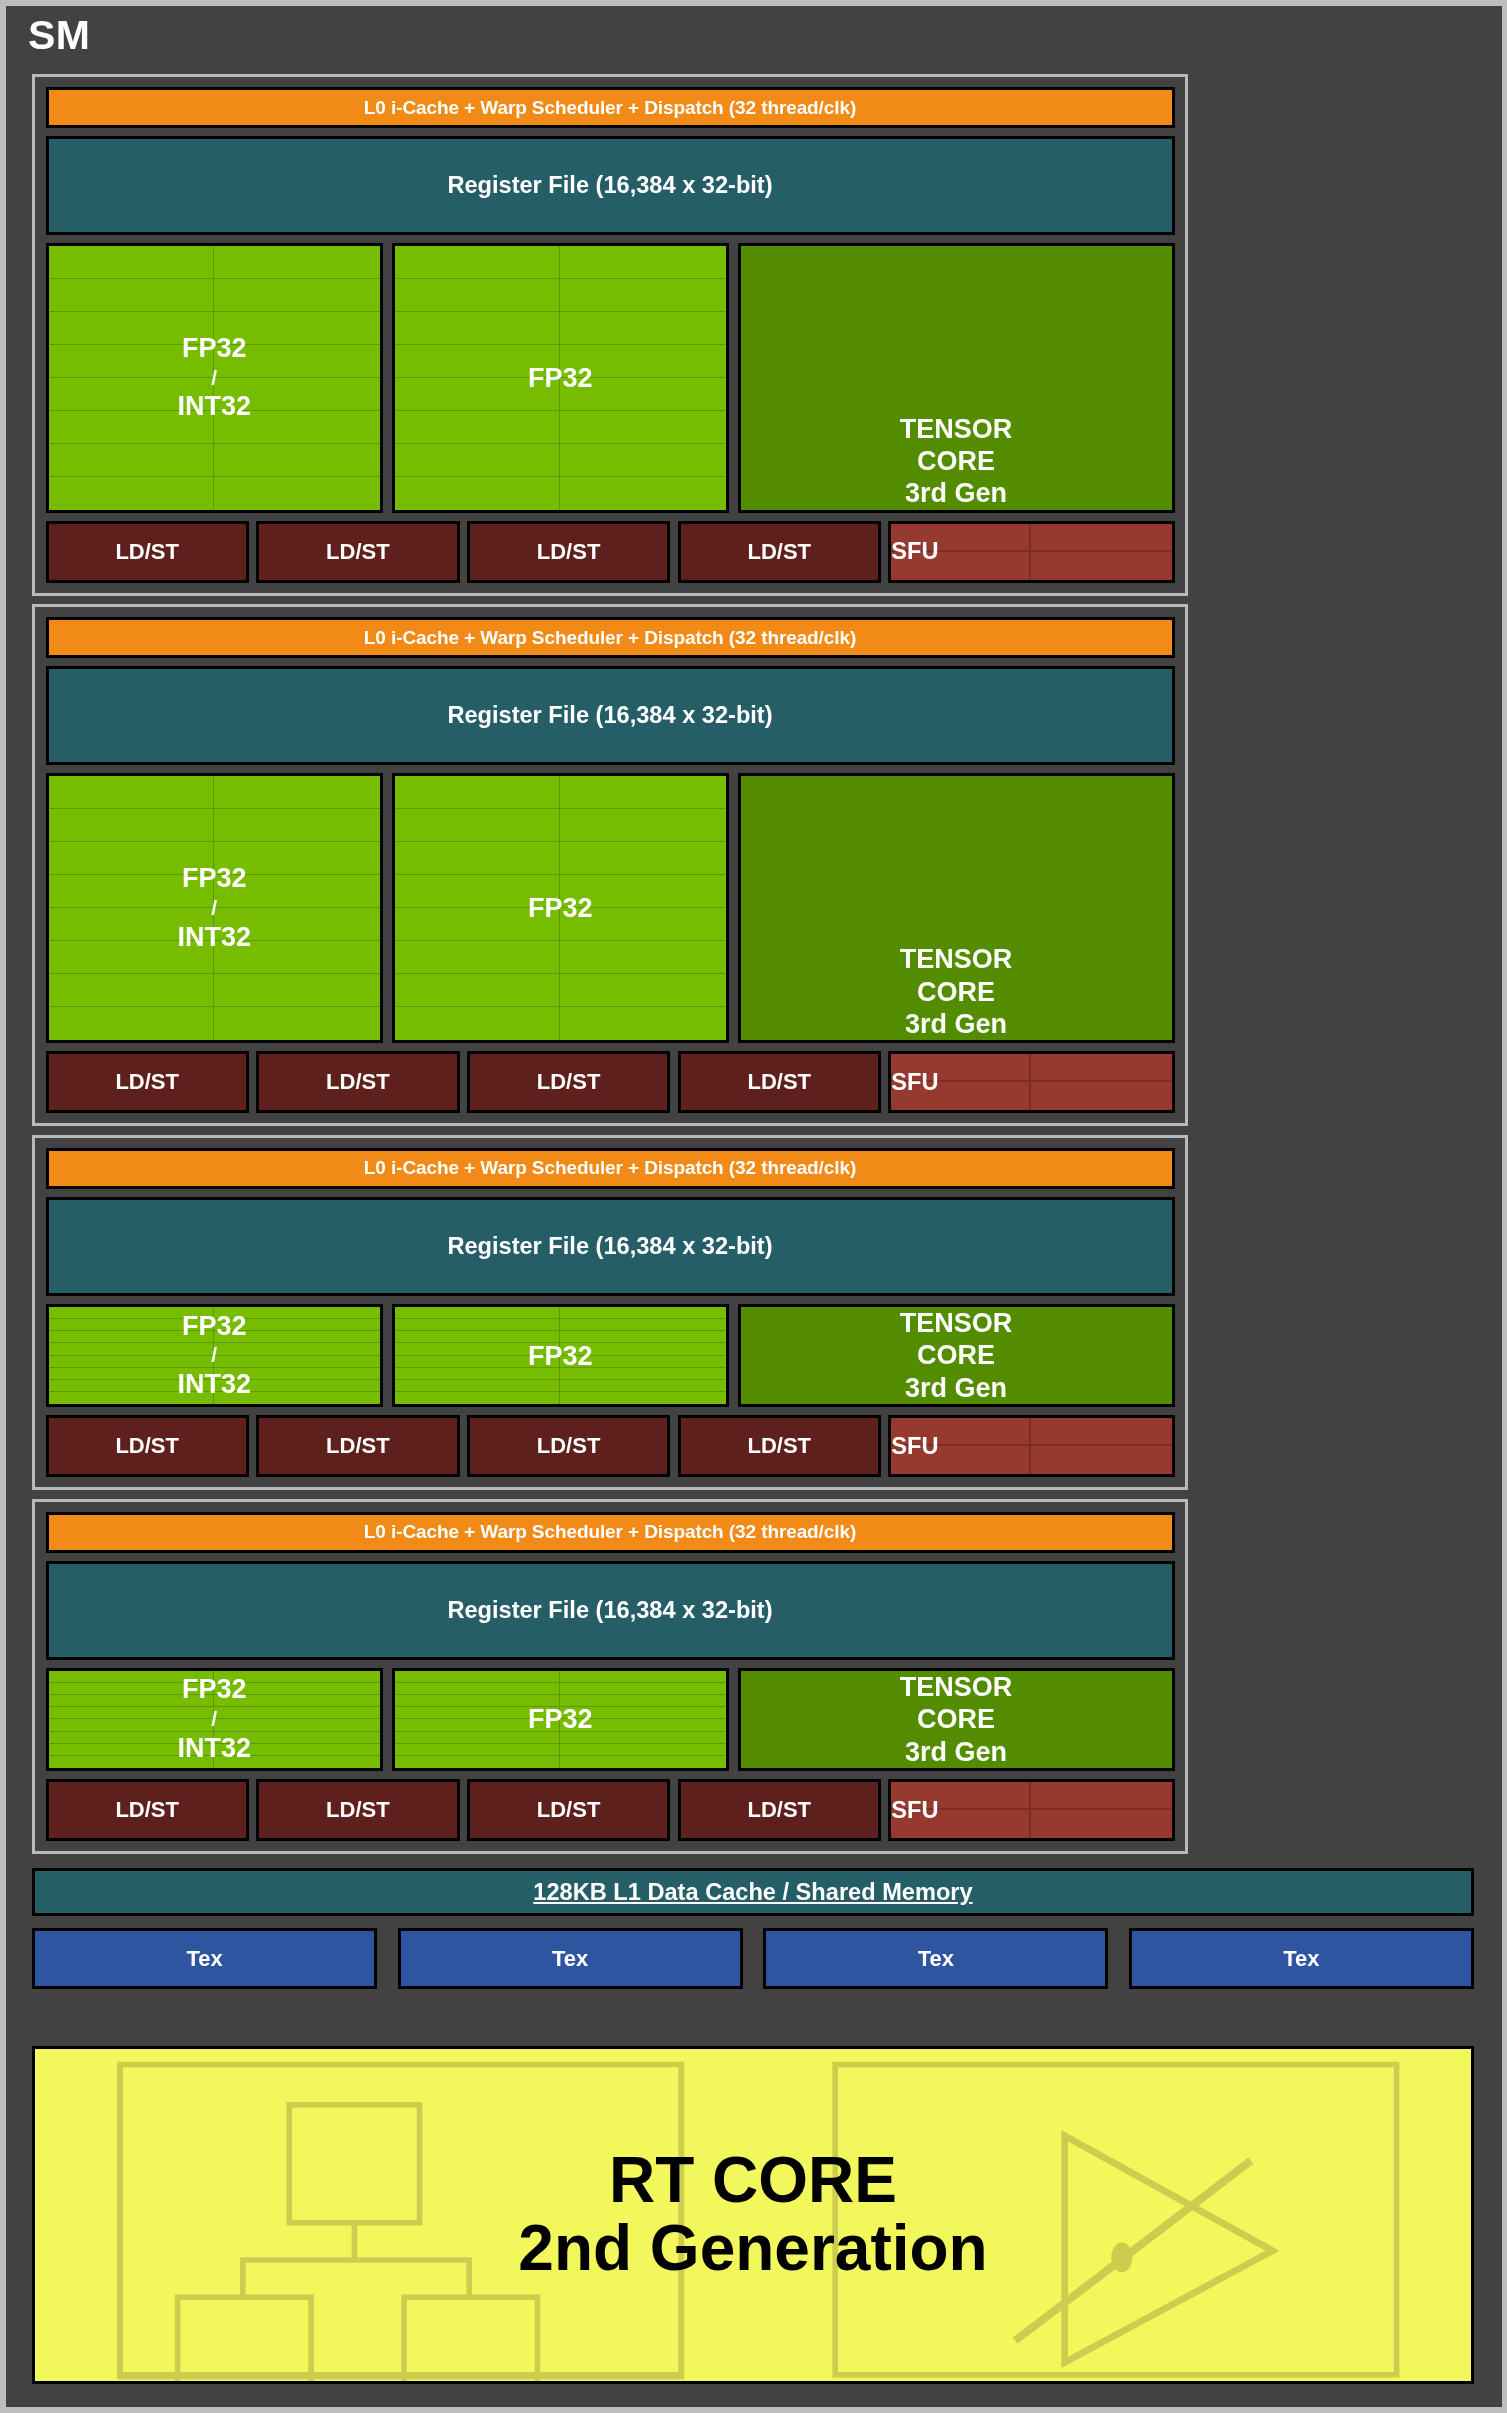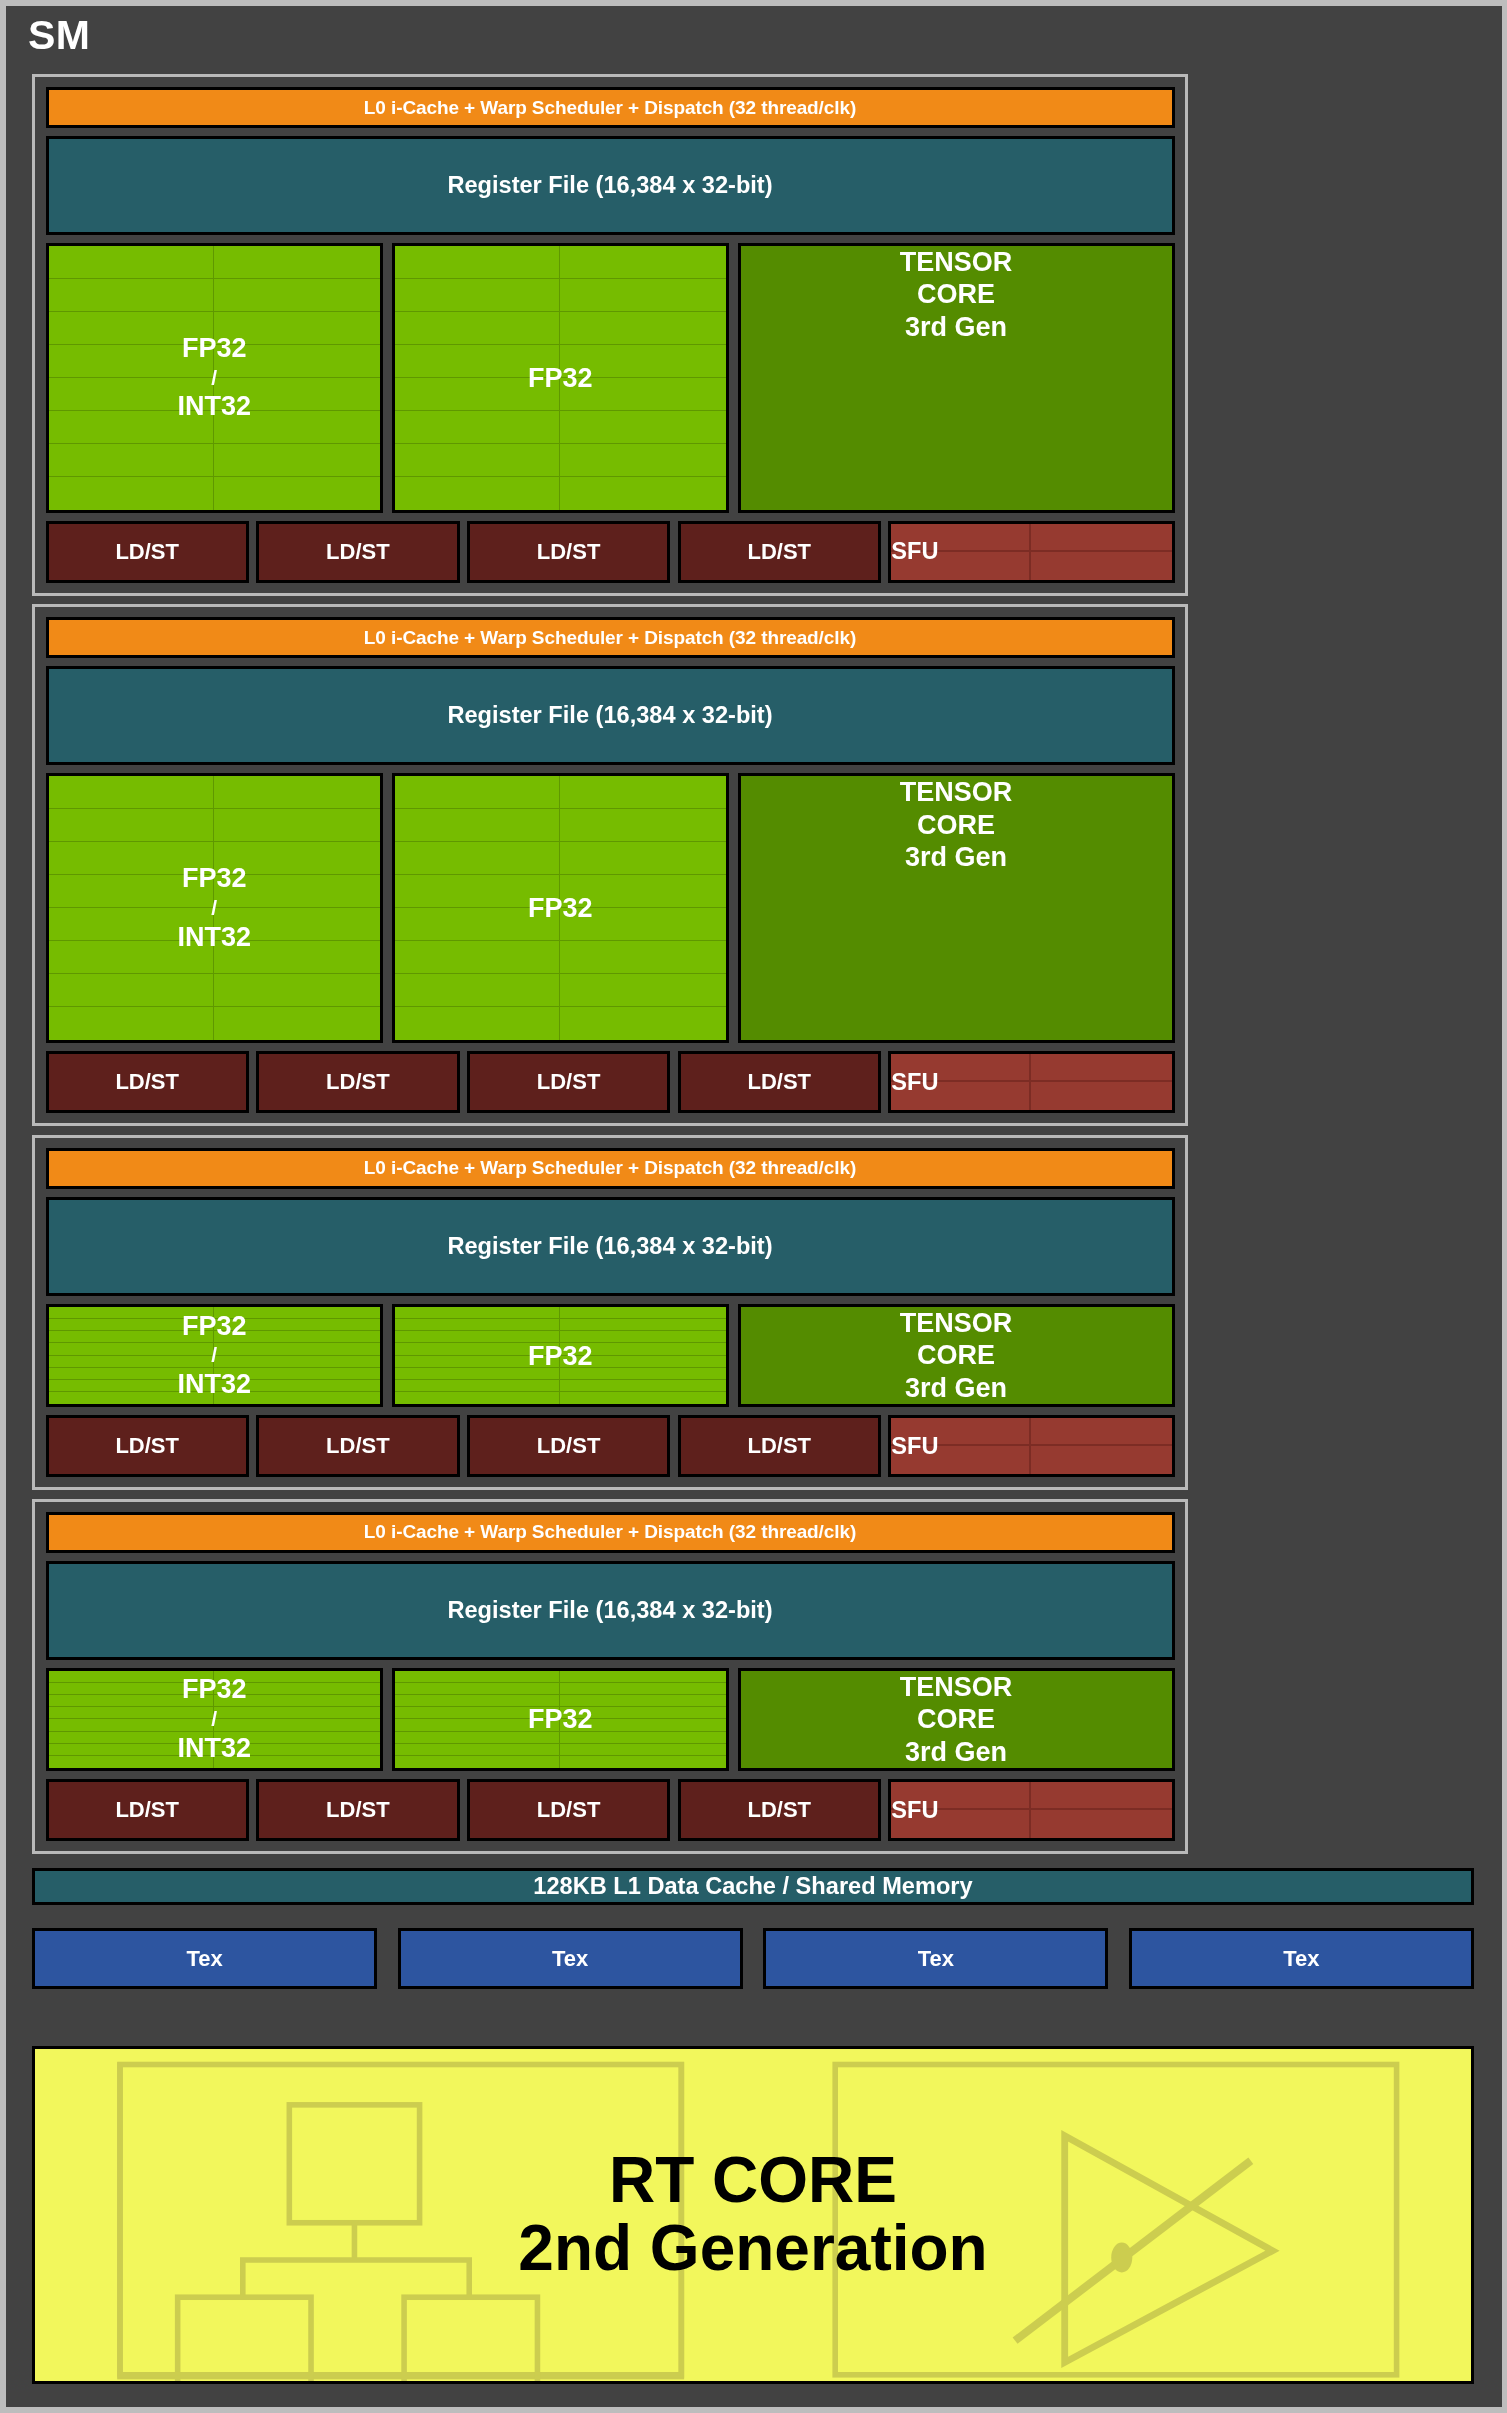--- a/index.html
+++ b/index.html
@@ -126,21 +126,21 @@
   }
   .fp-label .slash { font-size: 21px; display: block; }
 
   .tensor-col {
     box-sizing: border-box;
     position: relative;
     flex: 1.30 1 0;
     background: #548c00;
     border: 3.1px solid #000000;
     display: flex;
-    align-items: flex-start;
+    align-items: flex-end;
     justify-content: center;
   }
   .tensor-label {
     color: #ffffff;
     font-size: 27px;
     font-weight: bold;
     text-align: center;
     line-height: 1.2;
   }
 
@@ -192,30 +192,31 @@
     font-size: 23.6px;
     font-weight: bold;
   }
 
   
   .l1-cache {
     position: absolute;
     left: 26px;
     top: 1862px;
     width: 1442px;
-    height: 37px;
+    height: 48px;
     box-sizing: border-box;
     background: #265e68;
     border: 3.1px solid #000000;
     color: #ffffff;
     font-size: 23.6px;
     font-weight: bold;
     display: flex;
     align-items: center;
     justify-content: center;
+    text-decoration: underline;
   }
 
   
   .tex-row {
     position: absolute;
     left: 26px;
     top: 1922px;
     width: 1442px;
     height: 61px;
     display: flex;

